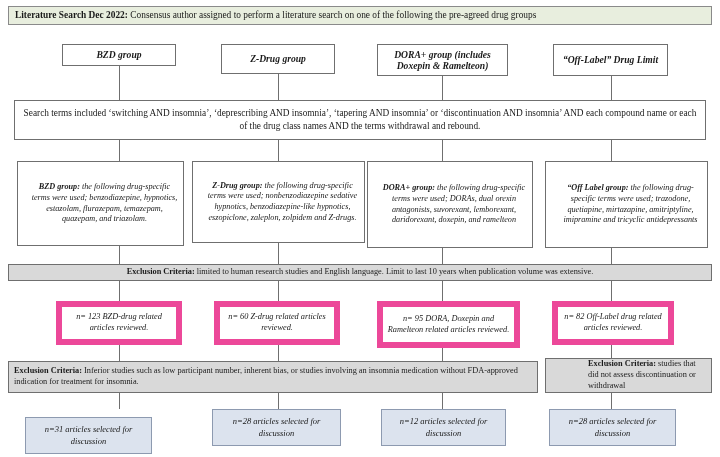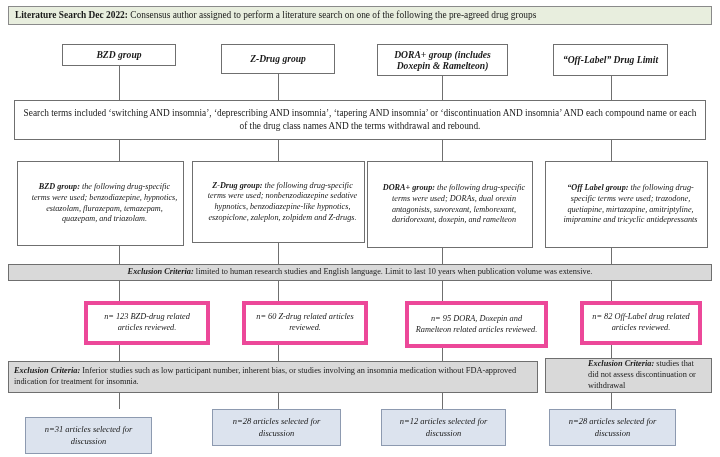--- a/index.html
+++ b/index.html
@@ -71,29 +71,28 @@
   }
   .terms-box b { font-weight: bold; font-style: italic; }
 
   .excl-bar {
     background: #d9d9d9;
     border: 1px solid #6f6f6f;
     font-size: 8.3px;
     font-style: normal;
     line-height: 1.3;
   }
-  .excl-bar b { font-weight: bold; font-style: italic; }
+  .excl-bar b { font-weight: bold; }
   .excl-left { justify-content: flex-start; text-align: left; padding: 2px 5px; }
 
   .n-box {
     font-size: 8.3px;
     font-style: italic;
     line-height: 1.32;
-    border: 4px solid #ec4899;
-    margin-left: 28px;
+    border: 6px solid #ec4899;
   }
 
   .final-box {
     background: #dce3ee;
     border: 1px solid #8d9ab0;
     font-size: 8.5px;
     font-style: italic;
     line-height: 1.32;
   }
 

